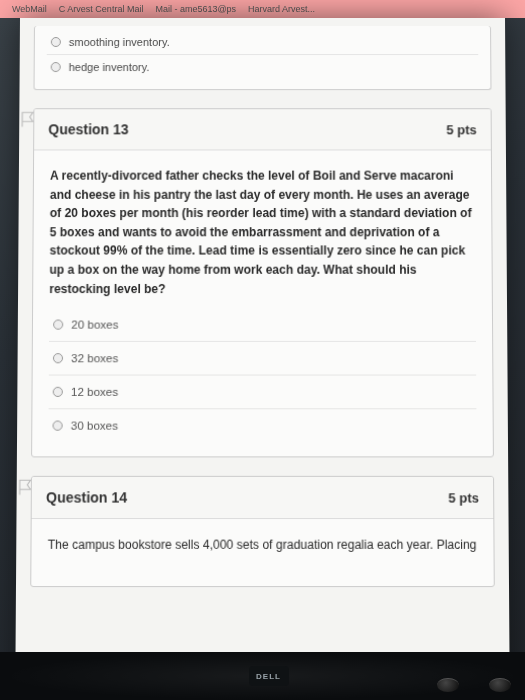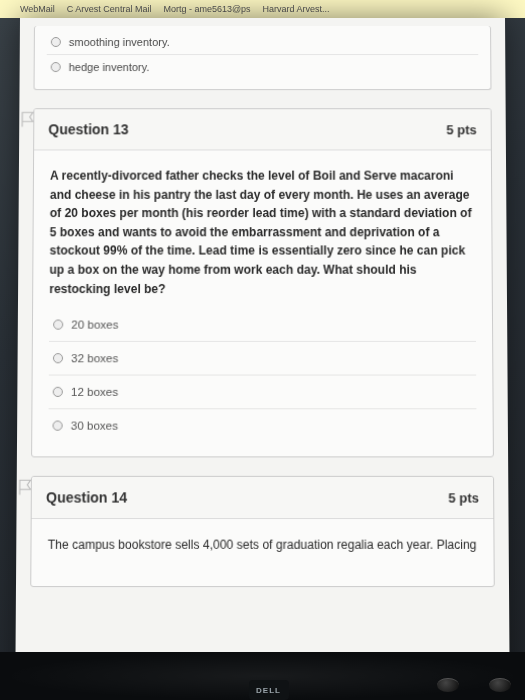--- a/index.html
+++ b/index.html
@@ -6,26 +6,26 @@
   body {
     width: 525px;
     height: 700px;
     background: linear-gradient(160deg, #3a4248 0%, #2a3138 40%, #1f2328 100%);
     font-family: Arial, Helvetica, sans-serif;
     overflow: hidden;
     position: relative;
   }
   .tab-bar {
     height: 18px;
-    background: #fef9c3;
+    background: #fca5a5;
     display: flex;
     align-items: center;
     font-size: 9px;
     color: #555;
-    padding-left: 16px;
+    padding-left: 8px;
     gap: 4px;
     white-space: nowrap;
     overflow: hidden;
   }
   .tab-bar .tab { padding: 0 4px; }
   .page {
     position: absolute;
     top: 18px;
     left: 20px;
     right: 20px;
@@ -87,21 +87,21 @@
   }
   .flag svg { width: 100%; height: 100%; }
   .q13-wrap, .q14-wrap { position: relative; }
   .bottom-bar {
     position: absolute;
     bottom: 0; left: 0; right: 0;
     height: 48px;
     background: radial-gradient(ellipse at center, rgba(255,255,255,0.06), transparent 70%), #0a0c0e;
     display: flex;
     justify-content: center;
-    align-items: flex-end;
+    align-items: center;
     padding-left: 12px;
   }
   .dell-logo {
     width: 40px; height: 20px;
     background: #0f1214;
     border-radius: 4px;
     color: #98a2a8;
     font-size: 8px;
     font-weight: bold;
     display: flex;
@@ -120,21 +120,21 @@
     border-radius: 50%;
     border-top: 1px solid #555;
   }
 </style>
 </head>
 <body>
 
 <div class="tab-bar">
   <span class="tab">WebMail</span>
   <span class="tab">C  Arvest Central Mail</span>
-  <span class="tab">Mortg - ame5613@ps</span>
+  <span class="tab">Mail - ame5613@ps</span>
   <span class="tab">Harvard Arvest...</span>
 </div>
 
 <div class="page">
 
   <div class="card prev-options">
     <div class="opt">
       <span class="radio"></span>
       <span>smoothing inventory.</span>
     </div>

